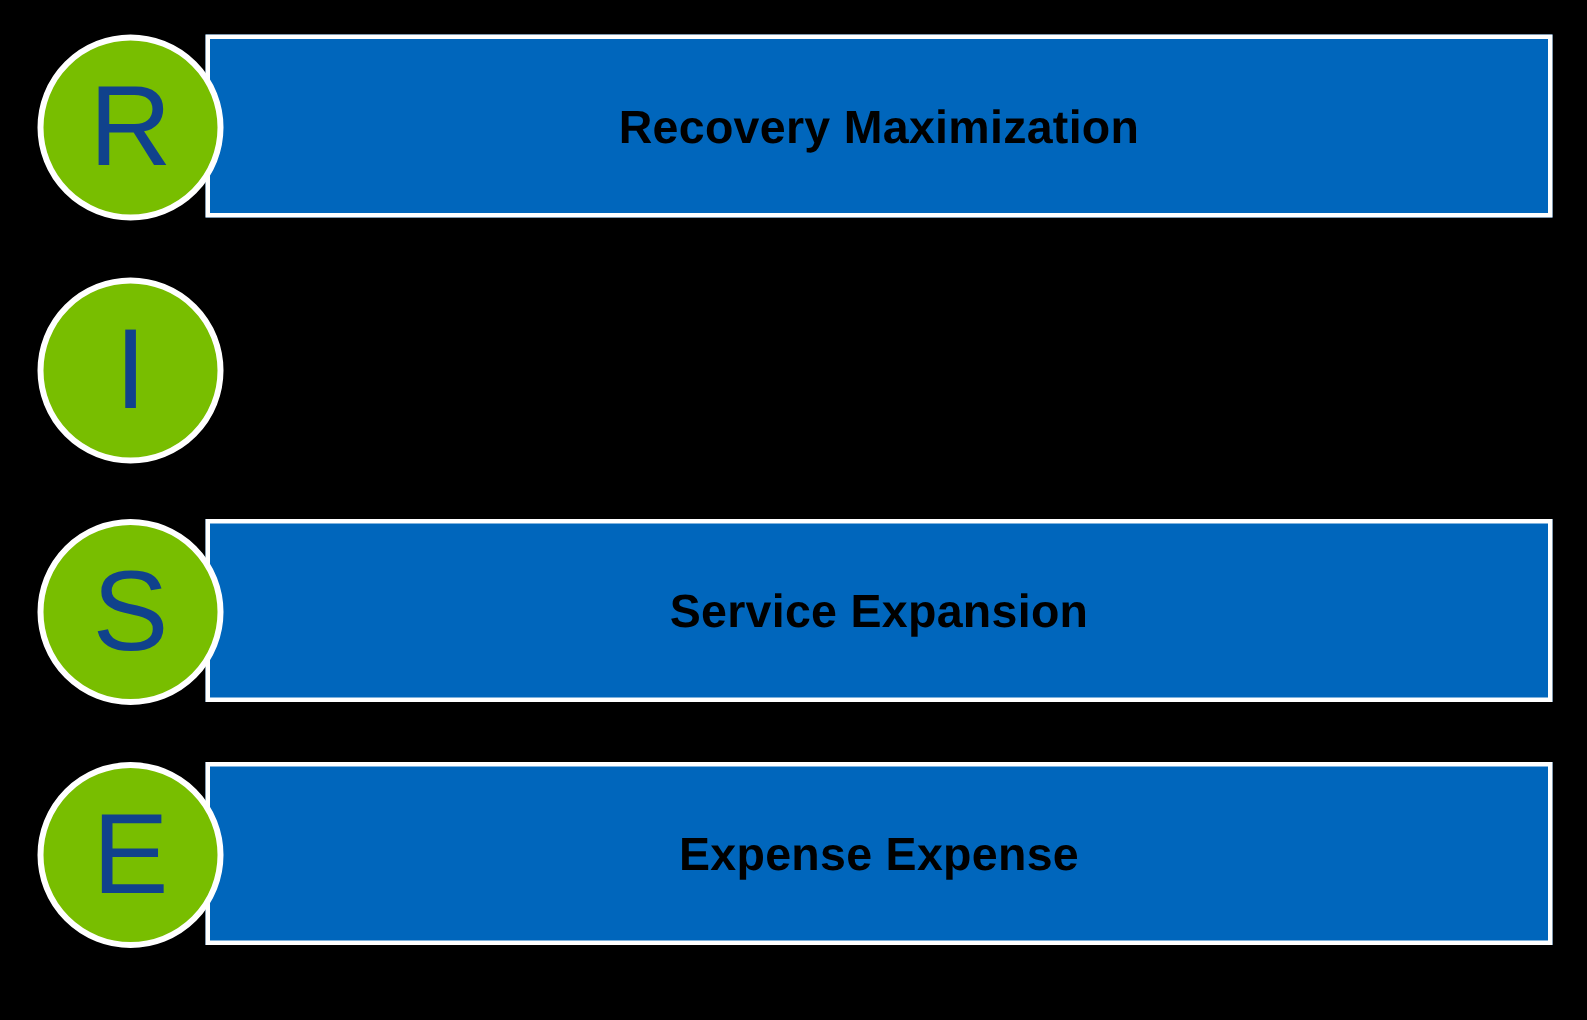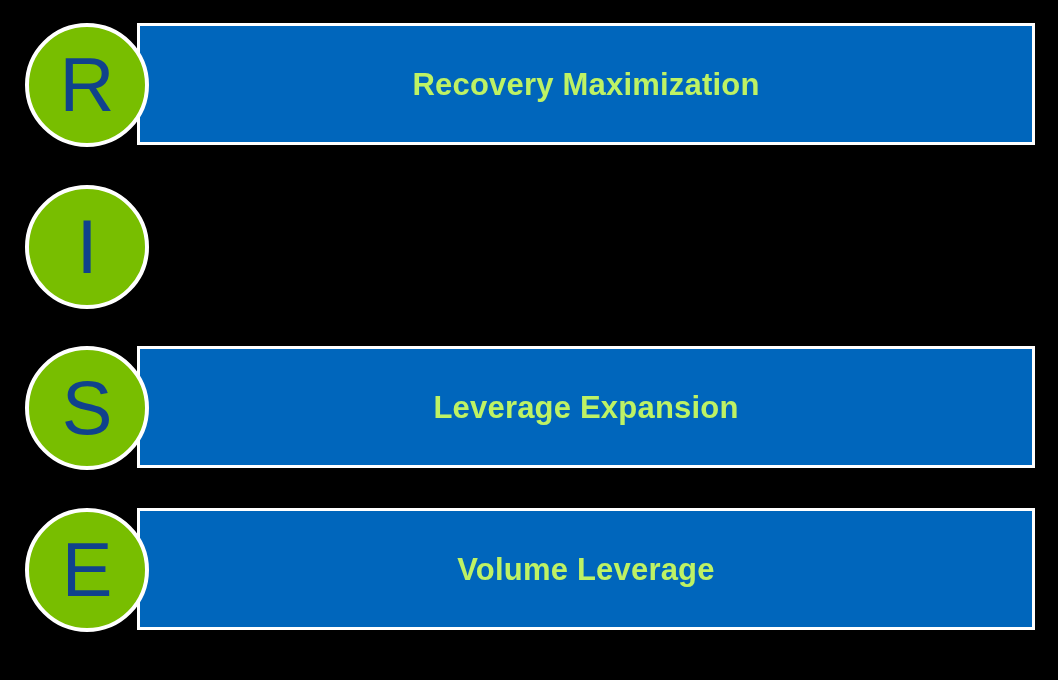--- a/index.html
+++ b/index.html
@@ -31,21 +31,21 @@
     width: 898px;
     height: 122px;
     background: #0066BC;
     border: 3px solid #FFFFFF;
     box-sizing: border-box;
     display: flex;
     align-items: center;
     justify-content: center;
   }
   .bar-label {
-    color: #bef264;
+    color: #000000;
     font-size: 31px;
     font-weight: bold;
     letter-spacing: 0.2px;
     line-height: 1;
     text-align: center;
     white-space: nowrap;
   }
   .badge {
     position: absolute;
     left: 25px;
@@ -95,29 +95,29 @@
   </div>
 
   <div class="rise-row row-1">
     <div class="badge">
       <span class="badge-letter">I</span>
     </div>
   </div>
 
   <div class="rise-row row-2">
     <div class="bar">
-      <span class="bar-label">Leverage Expansion</span>
+      <span class="bar-label">Service Expansion</span>
     </div>
     <div class="badge">
       <span class="badge-letter">S</span>
     </div>
   </div>
 
   <div class="rise-row row-3">
     <div class="bar">
-      <span class="bar-label">Volume Leverage</span>
+      <span class="bar-label">Expense Expense</span>
     </div>
     <div class="badge">
       <span class="badge-letter">E</span>
     </div>
   </div>
 
 </div>
 
 </body></html>

